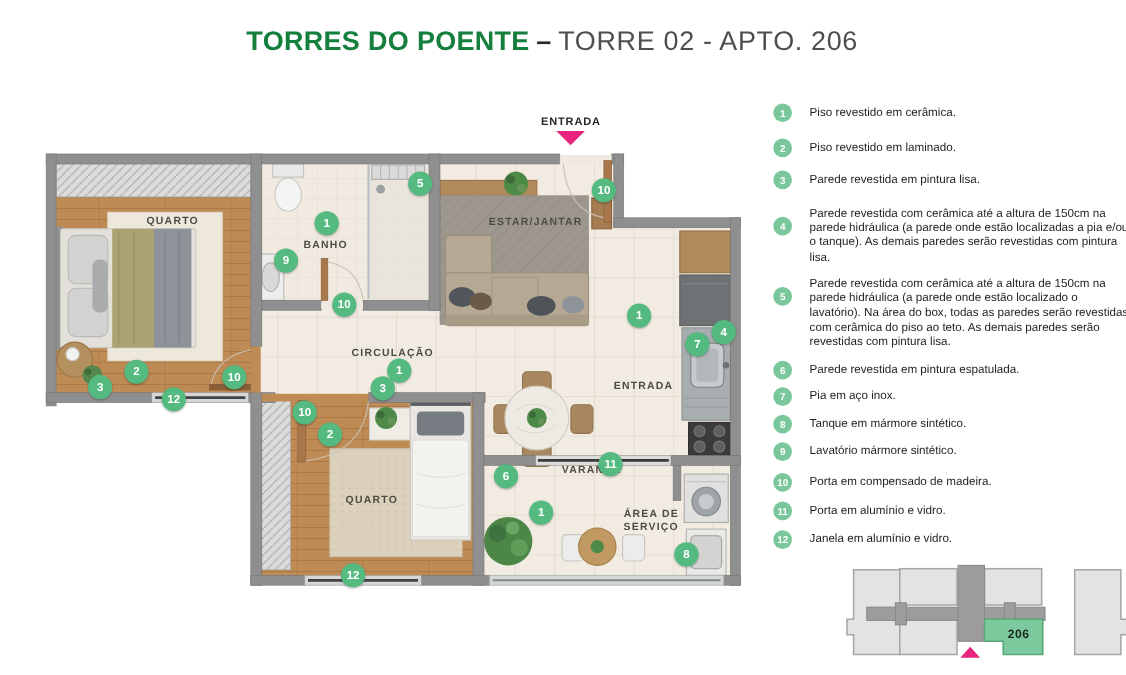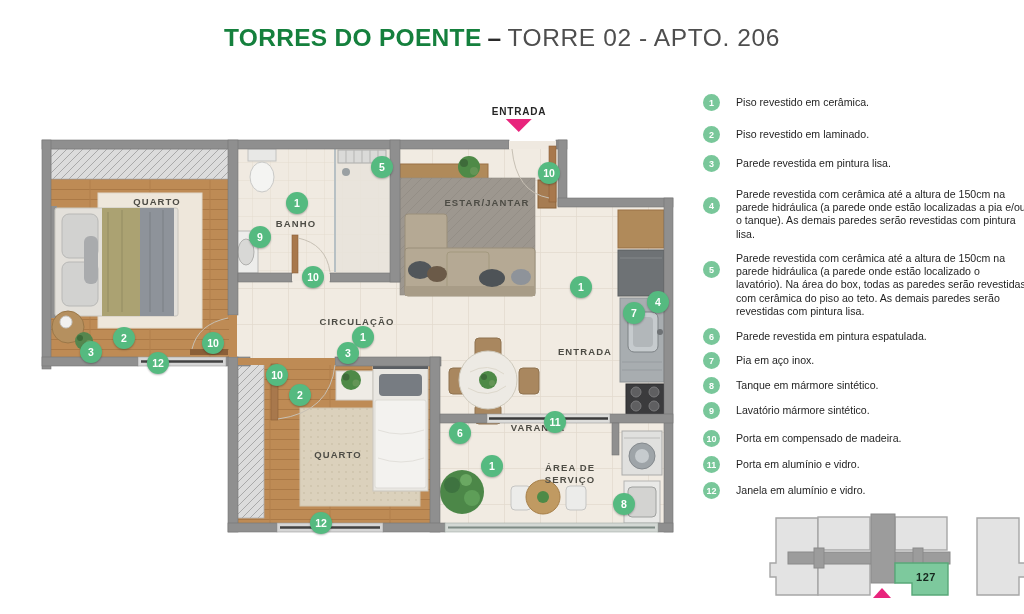--- a/index.html
+++ b/index.html
@@ -259,21 +259,21 @@
   </svg>
 
   <div id="room-labels">
       <div class="room-label" style="left: 157px; top: 202px;">QUARTO</div>
       <div class="room-label" style="left: 296px; top: 224px;">BANHO</div>
       <div class="room-label" style="left: 487px; top: 203px;">ESTAR/JANTAR</div>
       <div class="room-label" style="left: 357px; top: 322px;">CIRCULAÇÃO</div>
       <div class="room-label" style="left: 585px; top: 352px;">ENTRADA</div>
       <div class="room-label" style="left: 338px; top: 455px;">QUARTO</div>
       <div class="room-label" style="left: 538px; top: 428px;">VARANDA</div>
-      <div class="room-label" style="left: 570px; top: 474px; text-align: right;">ÁREA DE
+      <div class="room-label" style="left: 592px; top: 474px; text-align: right;">ÁREA DE
 SERVIÇO</div>
     </div>
   <div id="markers">
       <div class="marker" style="left: 297px; top: 203px;">1</div>
       <div class="marker" style="left: 382px; top: 167px;">5</div>
       <div class="marker" style="left: 549px; top: 173px;">10</div>
       <div class="marker" style="left: 260px; top: 237px;">9</div>
       <div class="marker" style="left: 313px; top: 277px;">10</div>
       <div class="marker" style="left: 581px; top: 287px;">1</div>
       <div class="marker" style="left: 658px; top: 302px;">4</div>
@@ -336,14 +336,14 @@
       <div class="legend-item" style="left: 736px; top: 458px;">
         <div class="legend-badge" style="top: -2px;">11</div>
         <div class="legend-text">Porta em alumínio e vidro.</div>
       </div>
       <div class="legend-item" style="left: 736px; top: 484px;">
         <div class="legend-badge" style="top: -2px;">12</div>
         <div class="legend-text">Janela em alumínio e vidro.</div>
       </div>
     </div>
 
-  <div class="unit-206">127</div>
+  <div class="unit-206">206</div>
 </div>
 
 </body></html>

